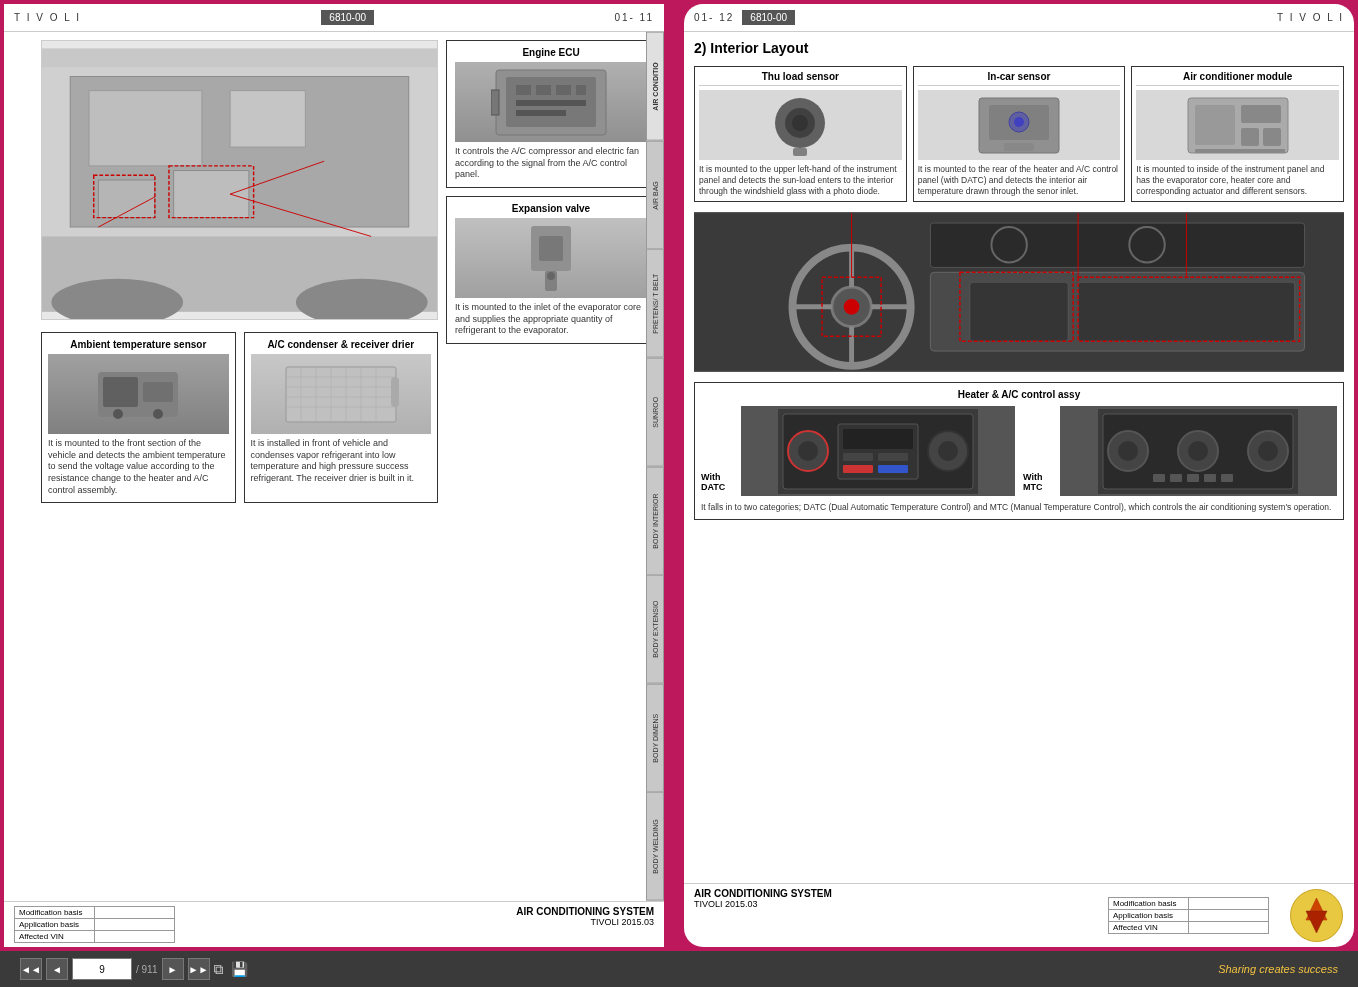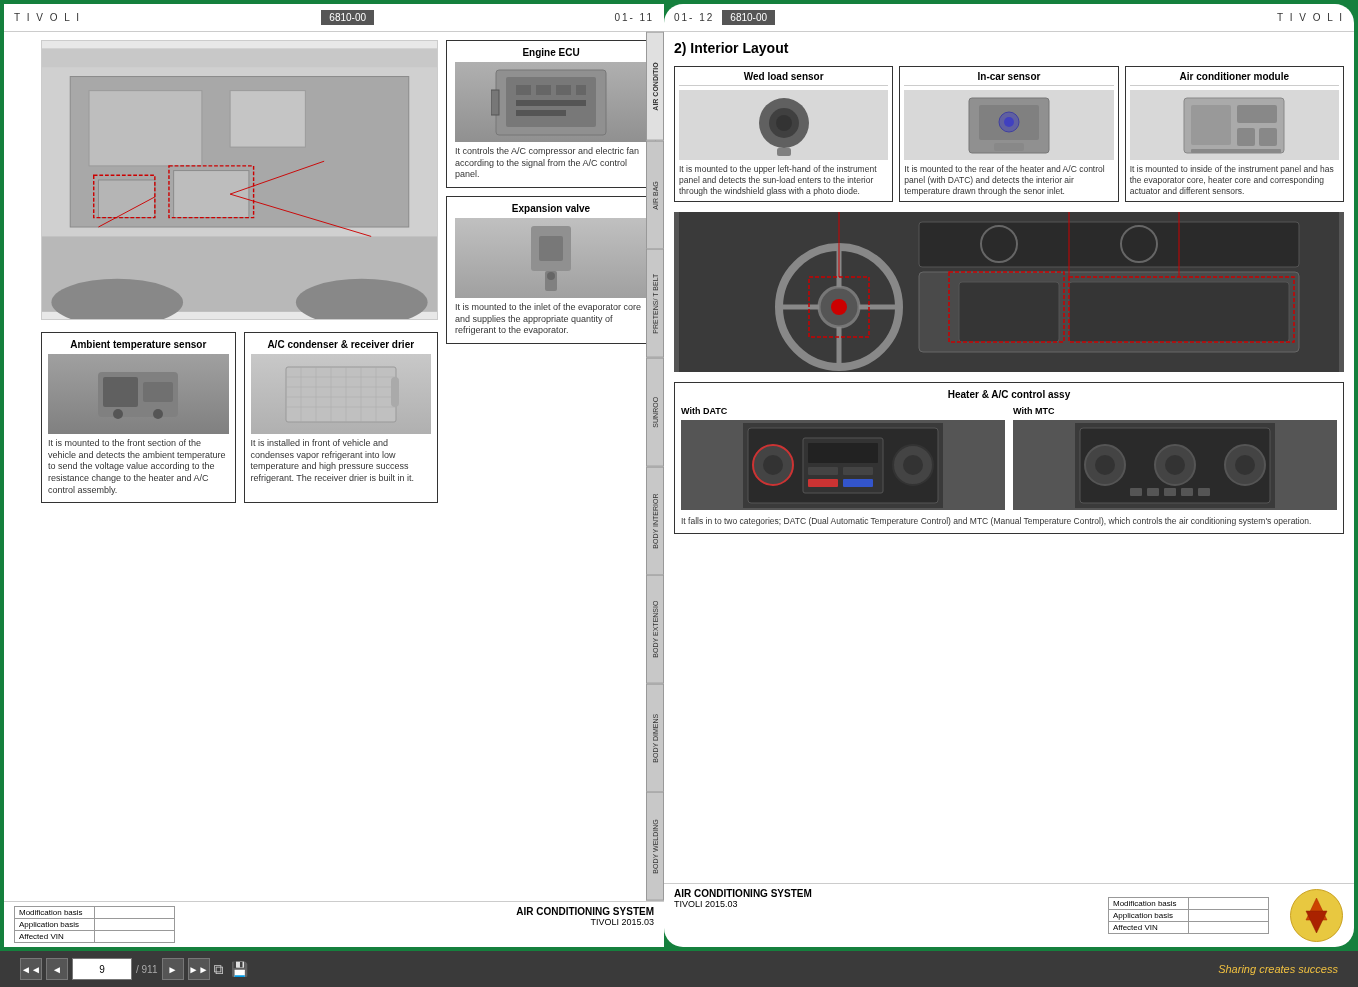--- a/index.html
+++ b/index.html
@@ -1,23 +1,23 @@
 <!DOCTYPE html>
 <html><head>
   <meta charset="utf-8">
   <style>
     * { box-sizing: border-box; margin: 0; padding: 0; }
     body { background: #5a5a5a; font-family: Arial, sans-serif; font-size: 11px; display: flex; flex-direction: column; height: 987px; width: 1358px; overflow: hidden; }
 
     .main-content {
       display: flex;
       flex: 1;
-      background: #15803d;
+      background: #be185d;
       padding: 4px;
-      gap: 0;
+      gap: 20px;
       overflow: hidden;
     }
 
     .page {
       background: white;
       flex: 1;
       display: flex;
       flex-direction: column;
       overflow: hidden;
       position: relative;
@@ -211,22 +211,22 @@
 
     .heater-grid {
       display: grid;
       grid-template-columns: 1fr 1fr;
       gap: 8px;
       margin-bottom: 6px;
     }
 
     .heater-sub {
       display: flex;
-      flex-direction: column;
-      align-items: flex-start;
+      flex-direction: row;
+      align-items: flex-end;
     }
 
     .heater-sub-title {
       font-size: 9px;
       font-weight: bold;
       margin-bottom: 4px;
     }
 
     .heater-image {
       width: 100%;
@@ -548,21 +548,21 @@
       </div>
       <span>T I V O L I</span>
     </div>
 
     <div class="right-page-inner">
       <div class="section-title">2) Interior Layout</div>
 
       <div class="interior-grid">
 
         <div class="interior-component">
-          <div class="interior-component-title">Wed load sensor</div>
+          <div class="interior-component-title">Thu load sensor</div>
           <div class="interior-image">
             <svg width="70" height="65" viewBox="0 0 70 65">
               <circle cx="35" cy="30" r="25" fill="#606060"></circle>
               <circle cx="35" cy="30" r="15" fill="#404040"></circle>
               <circle cx="35" cy="30" r="8" fill="#333"></circle>
               <rect x="28" y="55" width="14" height="8" rx="2" fill="#808080"></rect>
             </svg>
           </div>
           <div class="interior-description">It is mounted to the upper left-hand of the instrument panel and detects the sun-load enters to the interior through the windshield glass with a photo diode.</div>
         </div>

